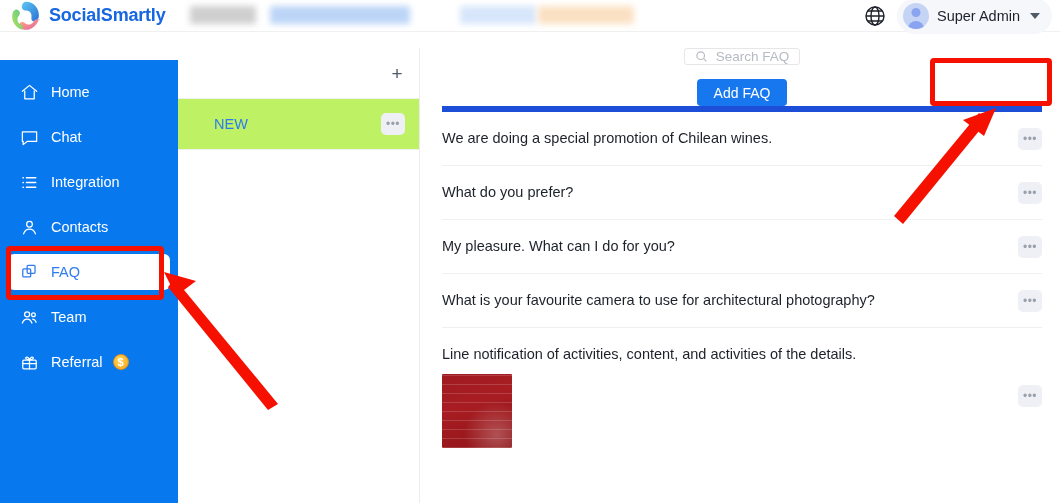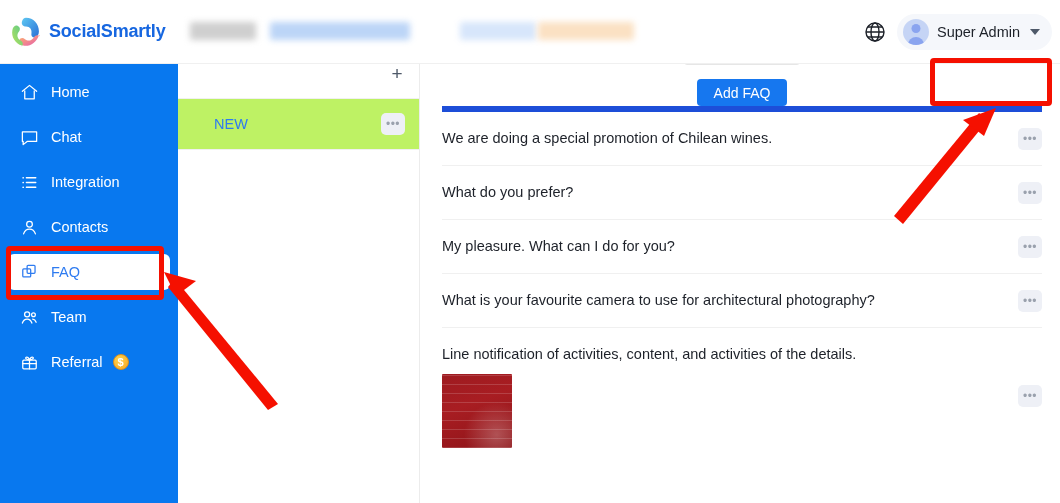--- a/index.html
+++ b/index.html
@@ -6,21 +6,21 @@
   html, body {
     width: 1060px; height: 503px;
     font-family: "Liberation Sans", sans-serif;
     background: #ffffff;
     overflow: hidden;
   }
   #app { position: relative; width: 1060px; height: 503px; background: #fff; }
 
   
   .header {
-    position: absolute; top: 0; left: 0; width: 1060px; height: 64px;
+    position: absolute; top: 0; left: 0; width: 1060px; height: 32px;
     background: #ffffff; display: flex; align-items: center;
     border-bottom: 1px solid #f0f0f0; z-index: 5;
   }
   .brand { display: flex; align-items: center; padding-left: 9px; width: 178px; }
   .logo-swirl { width: 34px; height: 34px; position: relative; flex: none; }
   .brand-name {
     font-size: 18px; font-weight: bold; color: #1767e0;
     letter-spacing: -.2px; margin-left: 6px; white-space: nowrap;
   }
   .header-blur { position: relative; flex: 1; height: 48px; }

